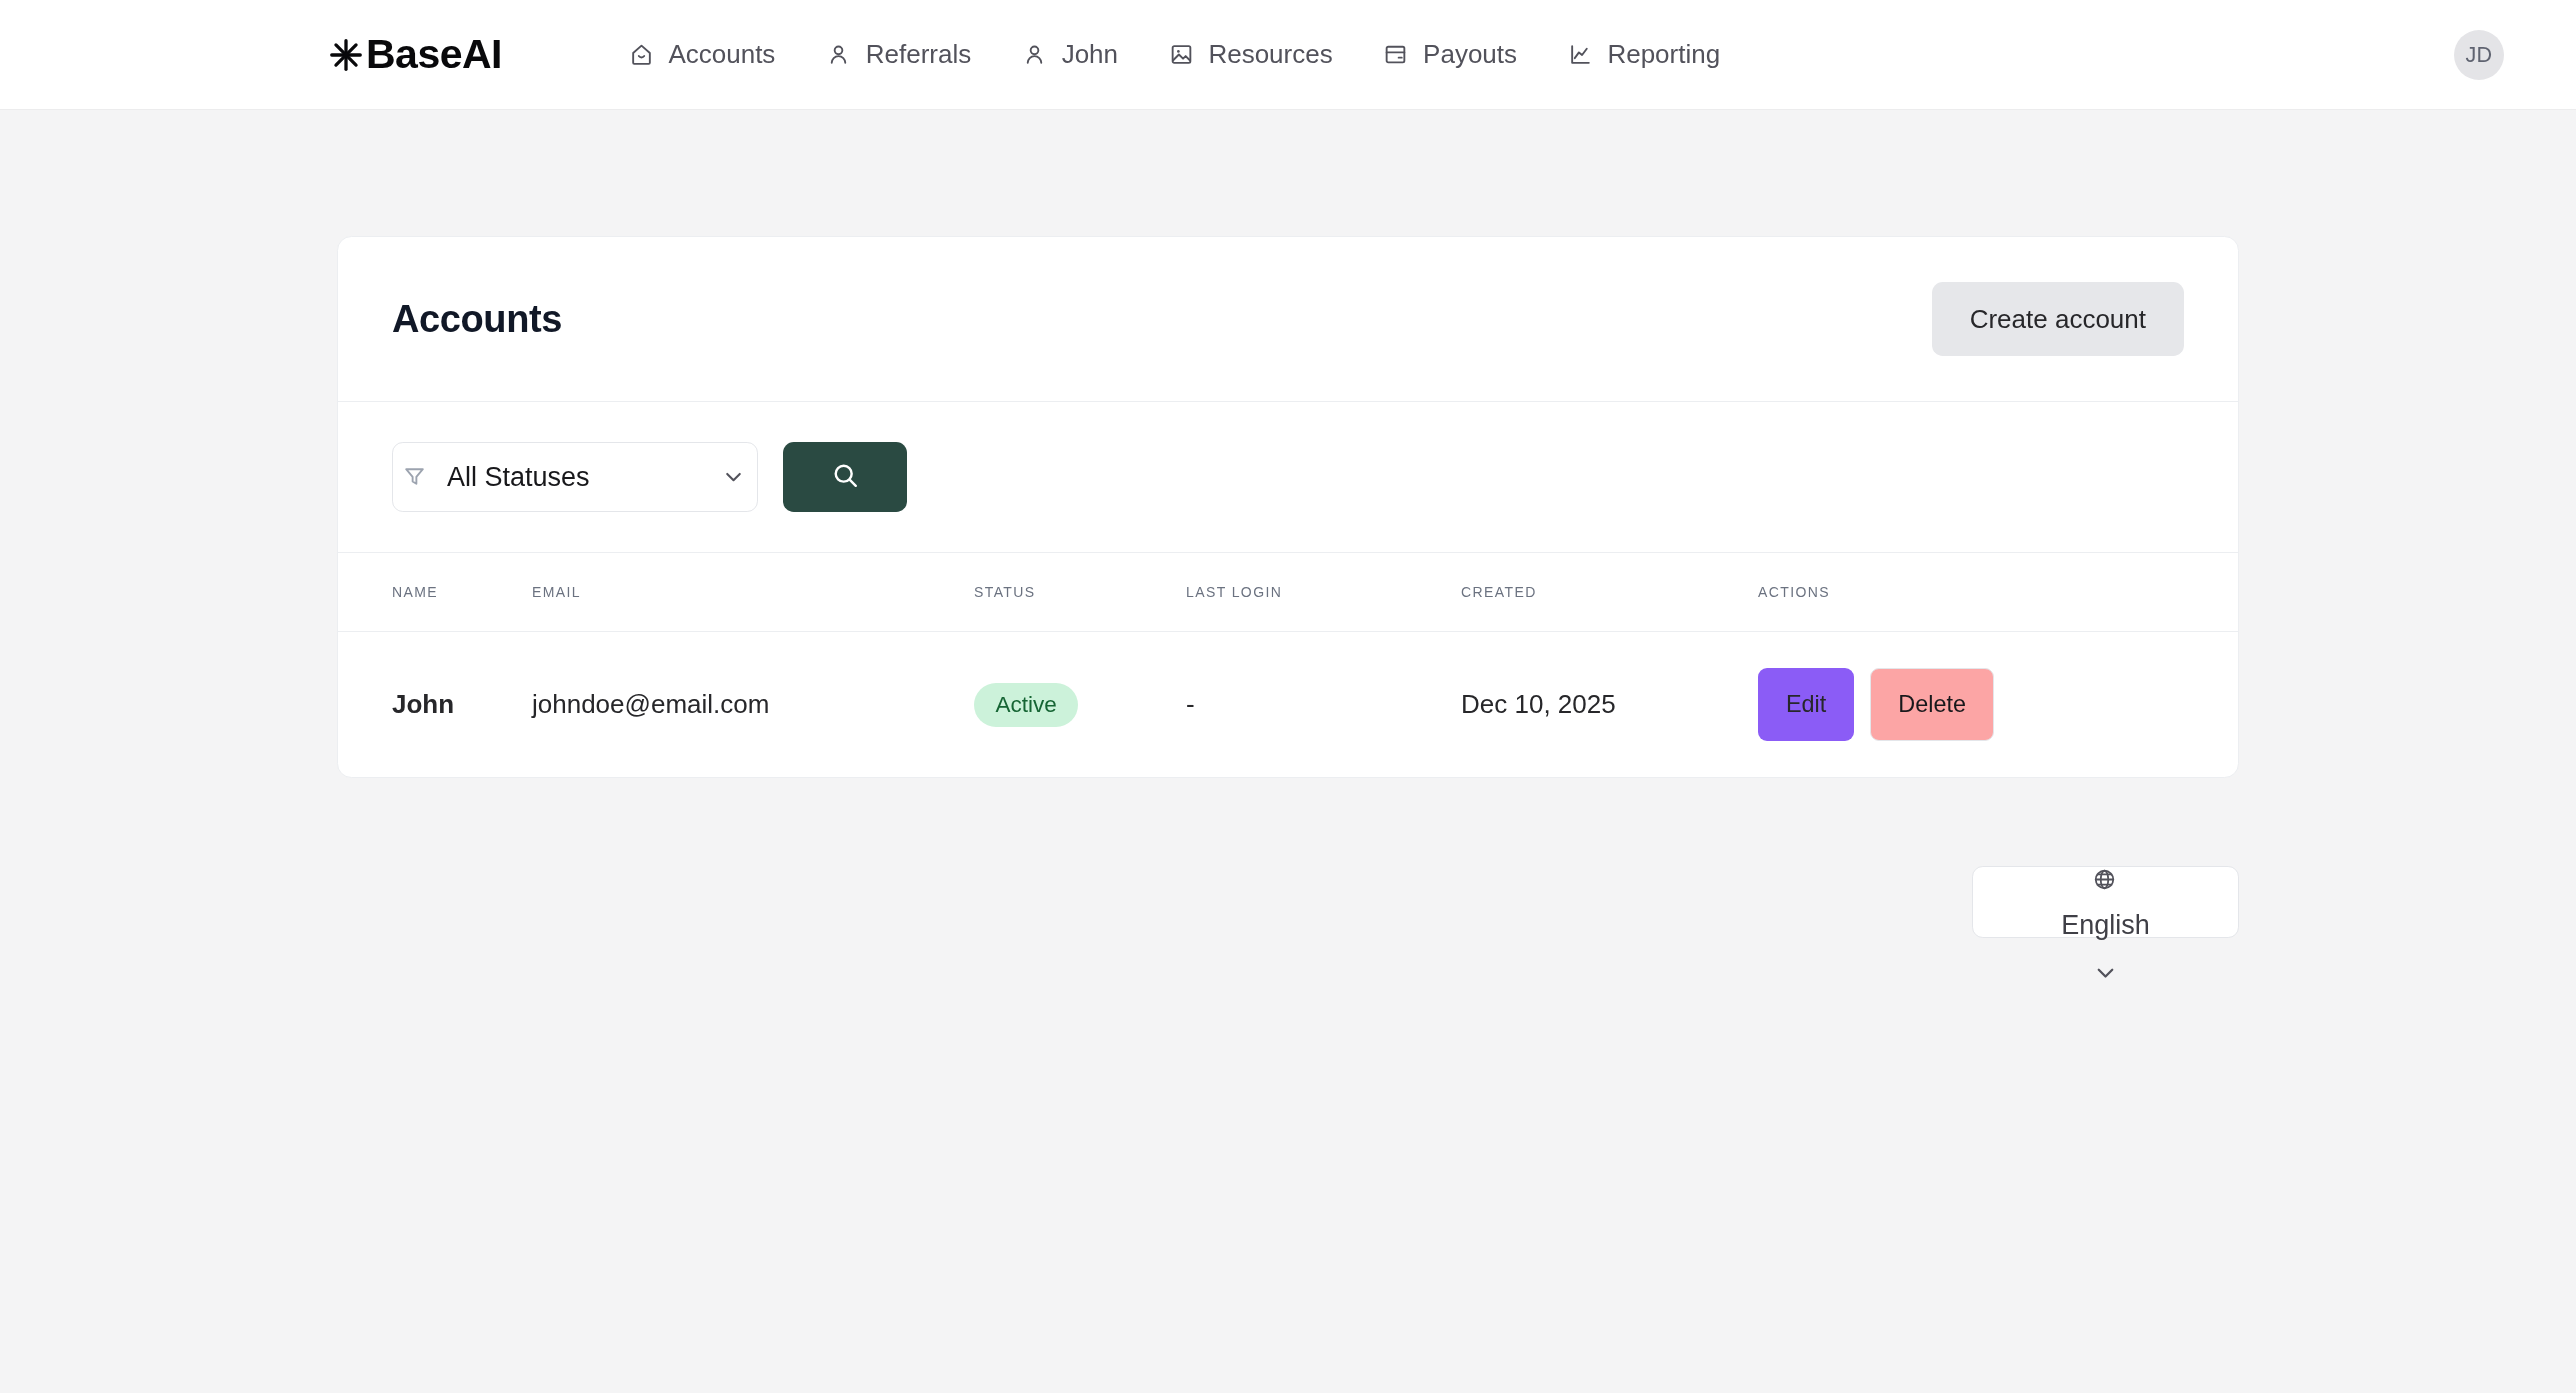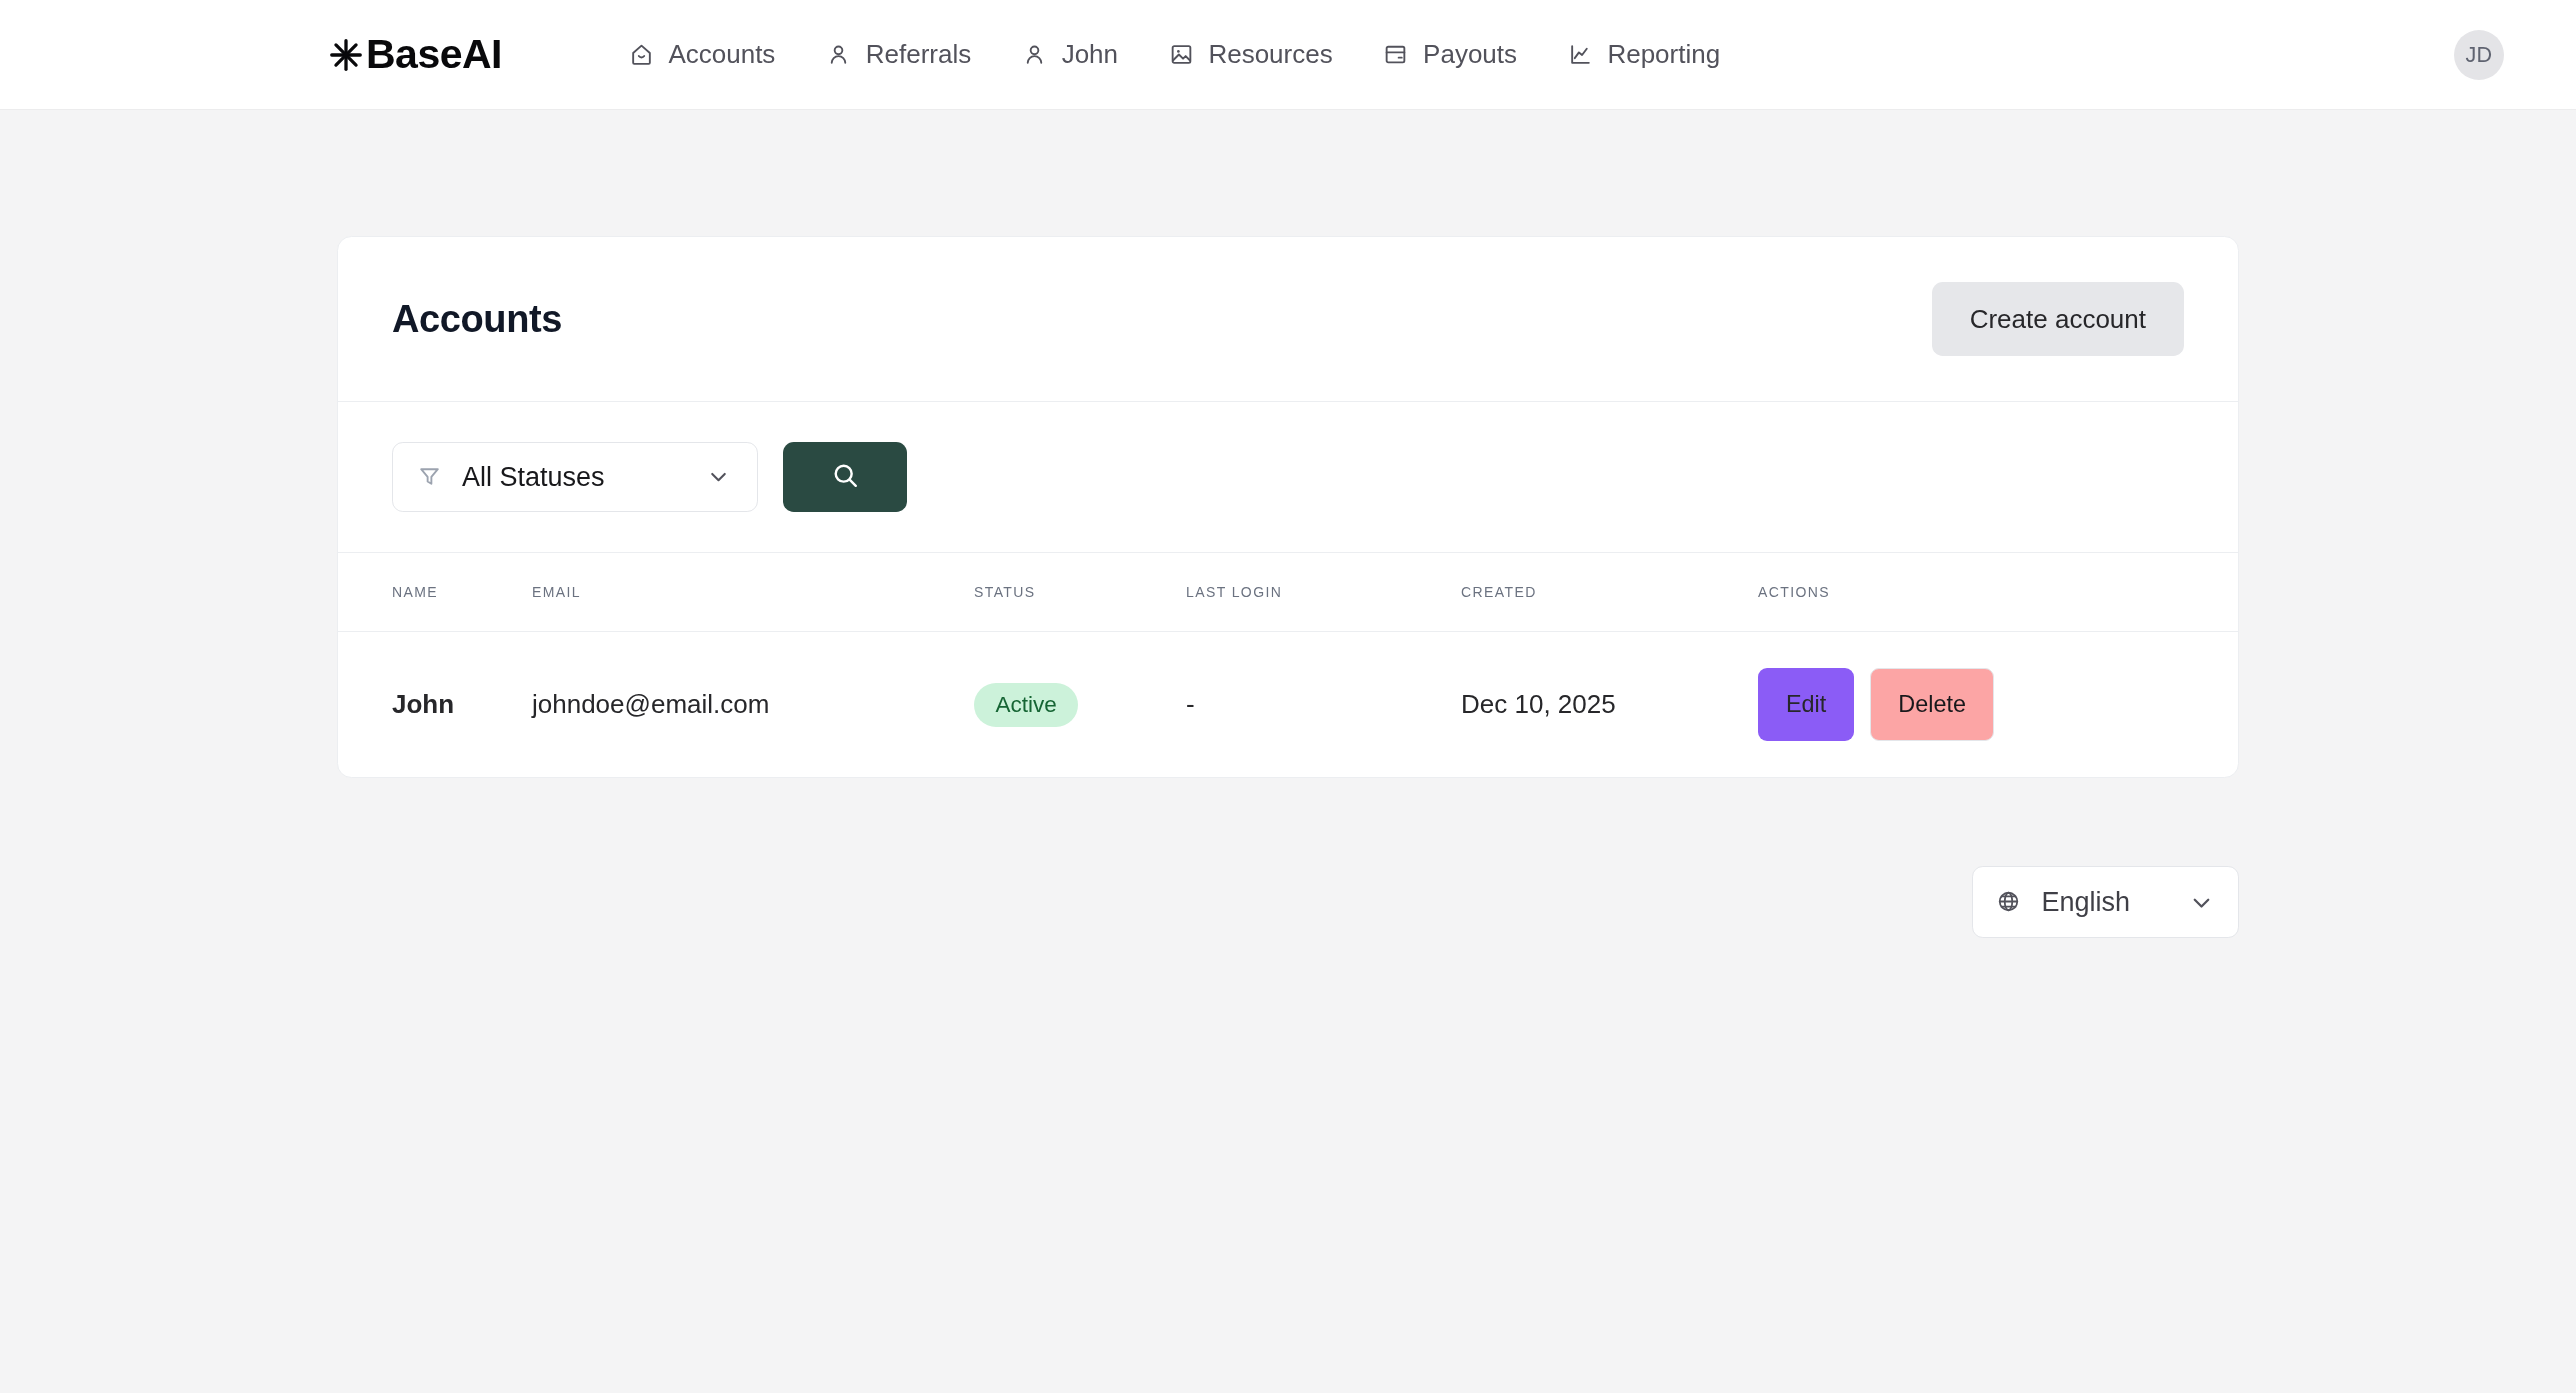--- a/index.html
+++ b/index.html
@@ -158,21 +158,21 @@
   }
   .status-select {
     width: 366px;
     height: 70px;
     border: 1.8px solid #e4e6ea;
     border-radius: 10.8px;
     background: #ffffff;
     display: flex;
     align-items: center;
     gap: 18px;
-    padding: 0 24px;
+    padding: 0 9px;
     cursor: pointer;
     position: relative;
   }
   .status-select .filter-icon { width: 27px; height: 27px; color: #9ca3af; display:flex; }
   .status-select .sel-label {
     font-size: 27px;
     color: #18181b;
     flex: 1;
   }
   .status-select .chev { width: 27px; height: 27px; color: #52525b; display:flex; }
@@ -269,20 +269,21 @@
     width: 267px;
     height: 72px;
     background: #ffffff;
     border: 1.8px solid #e4e6ea;
     border-radius: 10.8px;
     display: flex;
     align-items: center;
     gap: 18px;
     padding: 0 23.4px;
     cursor: pointer;
+    flex-direction: column;
   }
   .lang-select .globe-icon { width: 27px; height: 27px; color: #52525b; display:flex; }
   .lang-select .lang-label { font-size: 27px; color: #3f3f46; flex: 1; }
   .lang-select .chev { width: 27px; height: 27px; color: #52525b; display:flex; }
 </style>
 </head>
 <body>
 
 <header class="navbar">
   <div class="brand">

